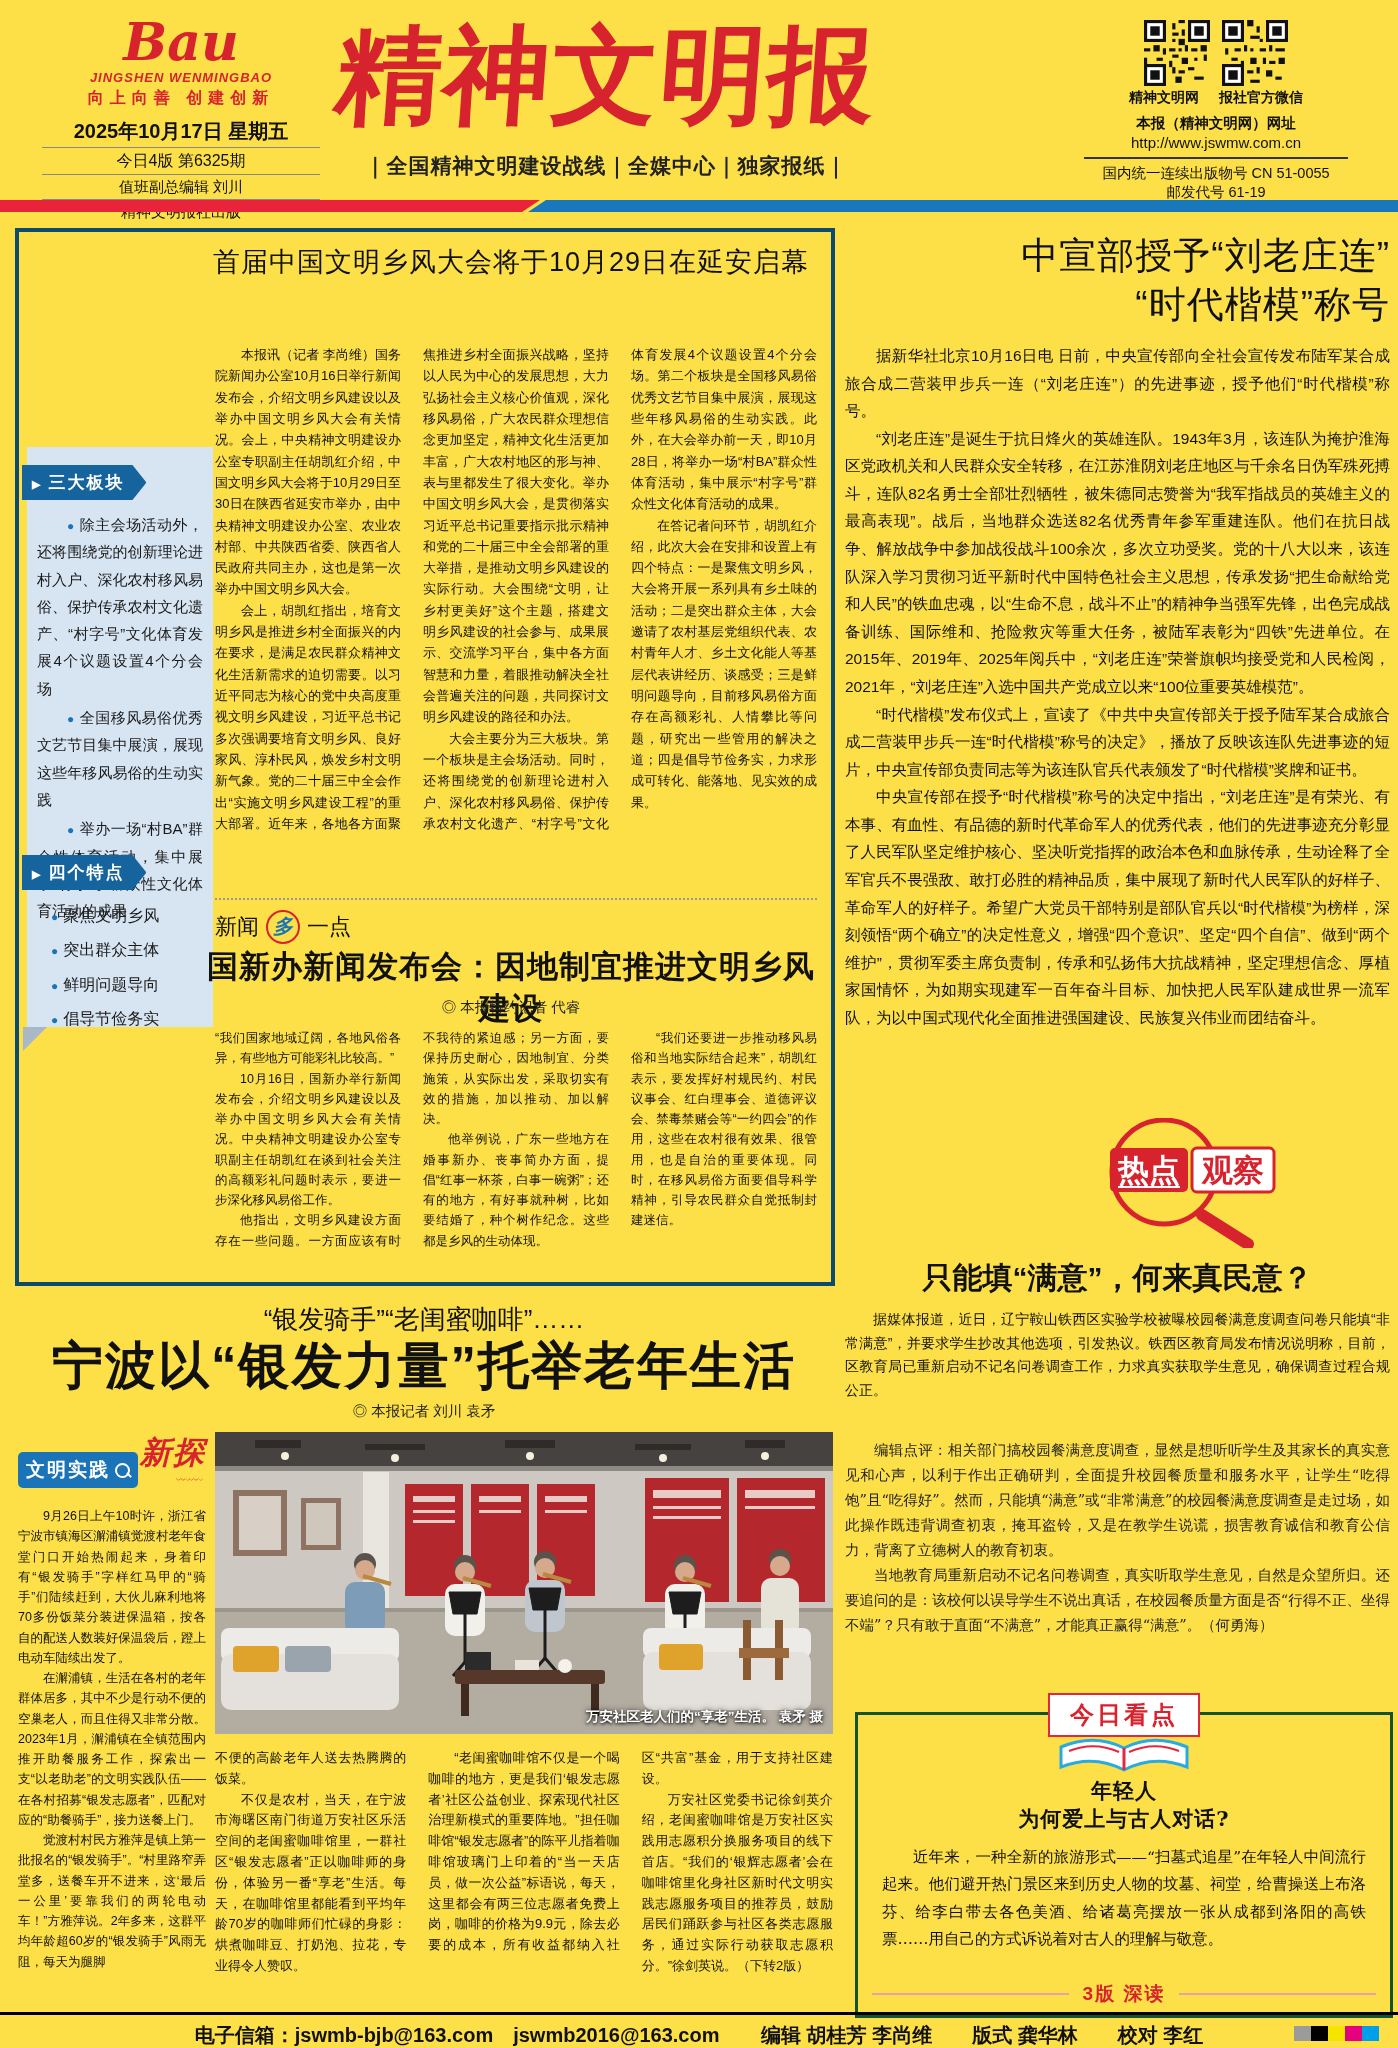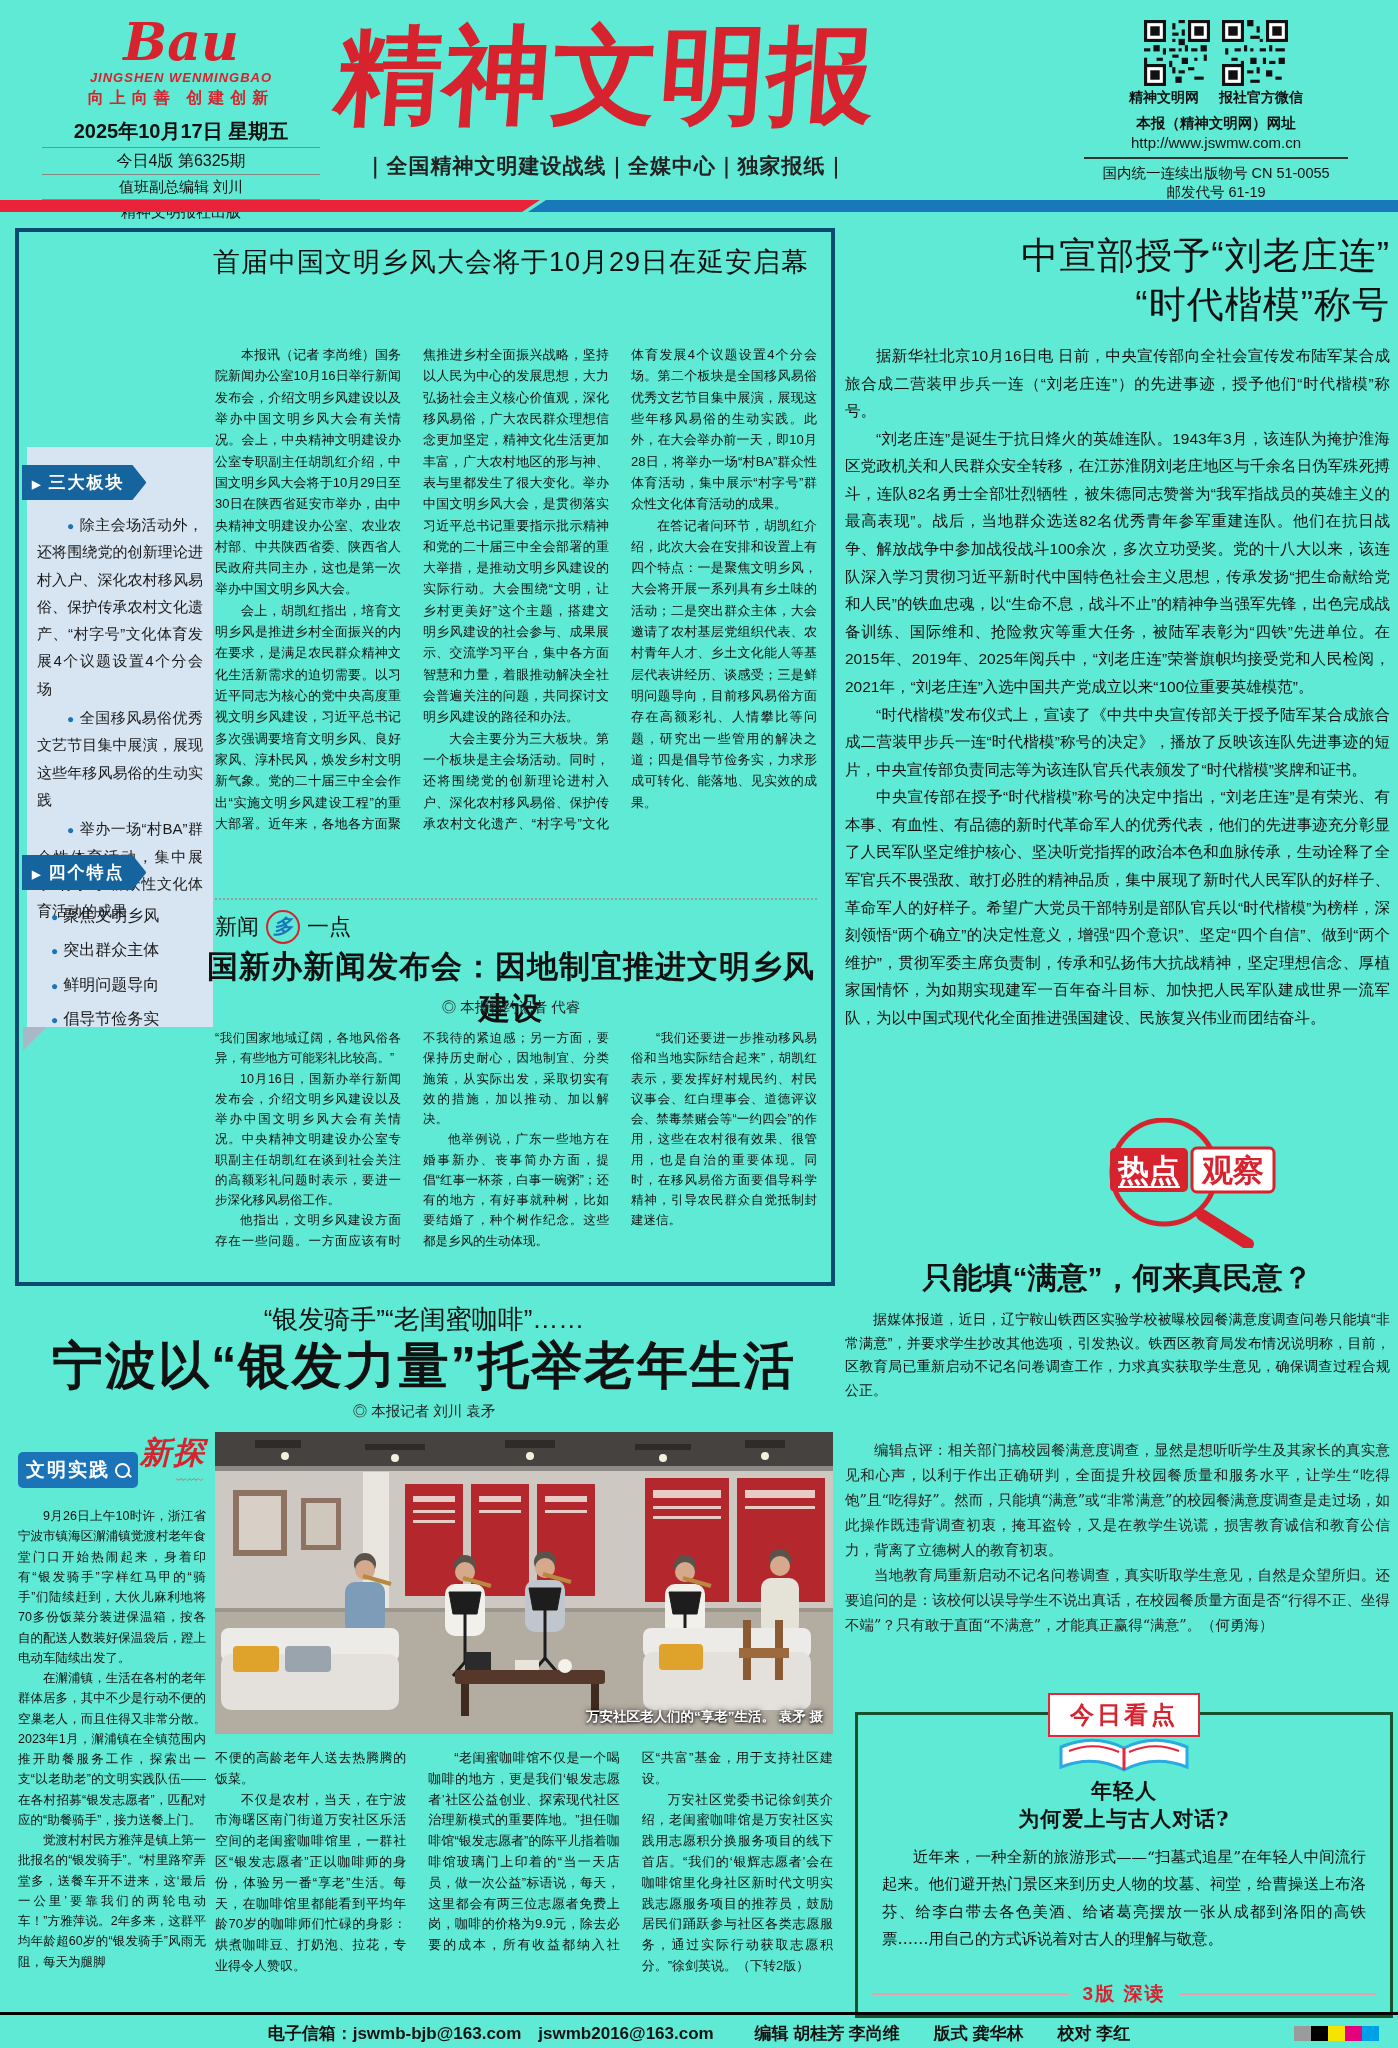--- a/index.html
+++ b/index.html
@@ -1,16 +1,16 @@
 <!DOCTYPE html>
 <html><head>
 <meta charset="utf-8">
 <style>
   html,body{margin:0;padding:0;background:#f2f2f2}
-  #page{position:relative;width:1398px;height:2048px;background:#5eead4;margin:0 auto;
+  #page{position:relative;width:1398px;height:2048px;background:#fde047;margin:0 auto;
         font-family:"Liberation Sans",sans-serif;color:#111;overflow:hidden}
   .abs{position:absolute}
   .j{text-align:justify}
   p{margin:0;text-indent:2em}
   .noind{text-indent:0}
   
   .mh-left{left:42px;top:14px;width:278px}
   .logo-script{font-family:"DejaVu Serif",serif;font-style:italic;font-weight:bold;font-size:52px;color:#d6232e;text-align:center;line-height:56px}
   .logo-pinyin{font-size:13px;font-weight:bold;font-style:italic;color:#d6232e;text-align:center;letter-spacing:1px}
   .logo-slogan{font-size:16px;color:#d6232e;letter-spacing:6px;text-align:center;margin-top:3px;font-weight:bold}
@@ -87,21 +87,21 @@
   .prac-wave{position:absolute;right:8px;top:30px;color:#d6232e;font-size:15px;letter-spacing:-2px}
   .prac-b{left:18px;top:1506px;width:188px;height:506px;font-size:12.5px;line-height:1.62;overflow:hidden}
   
   .photo{left:215px;top:1432px;width:618px;height:302px;background:#cdc8c2;overflow:hidden}
   .caption{position:absolute;right:10px;bottom:8px;color:#fff;font-size:13.5px;font-weight:bold;
            text-shadow:0 1px 3px rgba(0,0,0,.95),0 0 6px rgba(0,0,0,.7)}
   .bcols{left:215px;top:1748px;width:618px;height:262px;column-count:3;column-gap:22px;
          font-size:13px;line-height:1.6;overflow:hidden}
   
   .f-rule{left:0;top:2012px;width:1398px;height:3px;background:#000}
-  .f-text{left:0;top:2022px;width:1398px;text-align:center;font-size:17px;font-weight:bold;color:#111}
+  .f-text{left:0;top:2022px;width:1398px;text-align:center;font-size:20px;font-weight:bold;color:#111}
   .f-text span{margin:0 18px}
   .f-bars{left:1294px;top:2026px;display:flex;gap:0}
   .f-bars i{display:inline-block;width:17px;height:15px}
 </style>
 </head>
 <body>
 
 <div id="page">
 
   <div class="abs mh-left">

